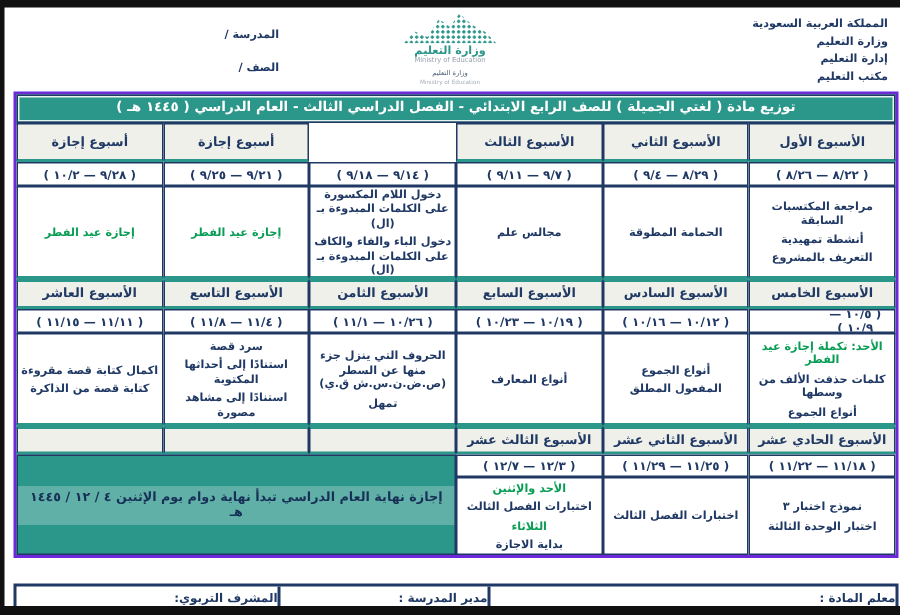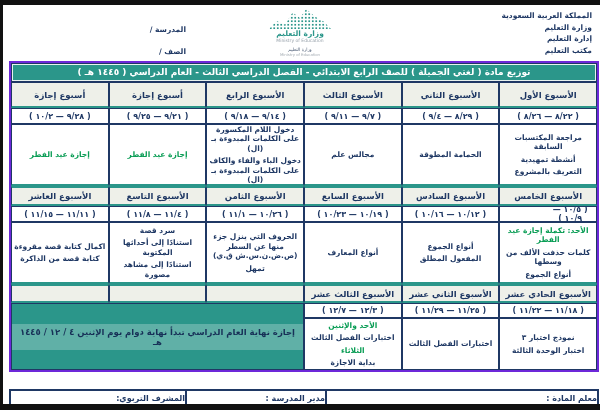--- a/index.html
+++ b/index.html
@@ -8,21 +8,21 @@
     font-family:"DejaVu Sans","Liberation Sans",sans-serif;color:#1f3864;direction:rtl;
   }
   .bar-top{position:absolute;top:0;left:0;width:100%;height:5px;background:#111;}
   .bar-bottom{position:absolute;bottom:0;left:0;width:100%;height:6px;background:#111;}
   .bar-left{position:absolute;top:0;left:0;width:3px;height:100%;background:#111;}
 
   
   .hdr{position:absolute;top:5px;left:0;width:100%;height:56px;}
   .hdr-right{position:absolute;top:5px;right:8px;text-align:right;
              font-size:7.5px;font-weight:bold;line-height:11.5px;color:#1f3864;}
-  .hdr-left{position:absolute;top:20px;left:96px;width:90px;text-align:right;
+  .hdr-left{position:absolute;top:13px;left:96px;width:90px;text-align:right;
             font-size:7.5px;font-weight:bold;color:#1f3864;}
   .hdr-left .fld{margin-bottom:13px;}
   .logo{position:absolute;top:4px;left:50%;transform:translateX(-50%);width:130px;text-align:center;}
   .logo-dots{
     width:62px;height:20px;margin:0 auto 1px auto;
     background-image:radial-gradient(circle,#2b968a 0.9px,transparent 1.1px);
     background-size:3.5px 3.5px;
     clip-path:polygon(0% 100%,12% 60%,26% 78%,38% 18%,50% 45%,60% 0%,74% 38%,88% 62%,100% 100%);
   }
   .logo-ar{color:#2b968a;font-size:7.5px;font-weight:bold;line-height:8px;}
@@ -92,21 +92,20 @@
     </div>
   </div>
 
   <div class="doc">
     <div class="title-bar">توزيع مادة ( لغتي الجميلة )  للصف الرابع الابتدائي -  الفصل الدراسي الثالث  - العام الدراسي ( ١٤٤٥ هـ )</div>
     <div id="blocks">
         <div class="block b0">
           <div class="cell wh" style="grid-area: 1 / 1;">الأسبوع الأول</div>
           <div class="cell wh" style="grid-area: 1 / 2;">الأسبوع الثاني</div>
           <div class="cell wh" style="grid-area: 1 / 3;">الأسبوع الثالث</div>
-          <div class="cell wh" style="grid-area: 1 / 4;">الأسبوع الرابع</div>
           <div class="cell wh" style="grid-area: 1 / 5;">أسبوع إجازة</div>
           <div class="cell wh" style="grid-area: 1 / 6;">أسبوع إجازة</div>
           <div class="cell wd" style="grid-area: 2 / 1;">( ٨/٢٢ — ٨/٢٦ )</div>
           <div class="cell wd" style="grid-area: 2 / 2;">( ٨/٢٩ — ٩/٤ )</div>
           <div class="cell wd" style="grid-area: 2 / 3;">( ٩/٧ — ٩/١١ )</div>
           <div class="cell wd" style="grid-area: 2 / 4;">( ٩/١٤ — ٩/١٨ )</div>
           <div class="cell wd" style="grid-area: 2 / 5;">( ٩/٢١ — ٩/٢٥ )</div>
           <div class="cell wd" style="grid-area: 2 / 6;">( ٩/٢٨ — ١٠/٢ )</div>
           <div class="cell wc" style="grid-area: 3 / 1; align-items: flex-end;">
             <div class="line">مراجعة المكتسبات السابقة</div>

